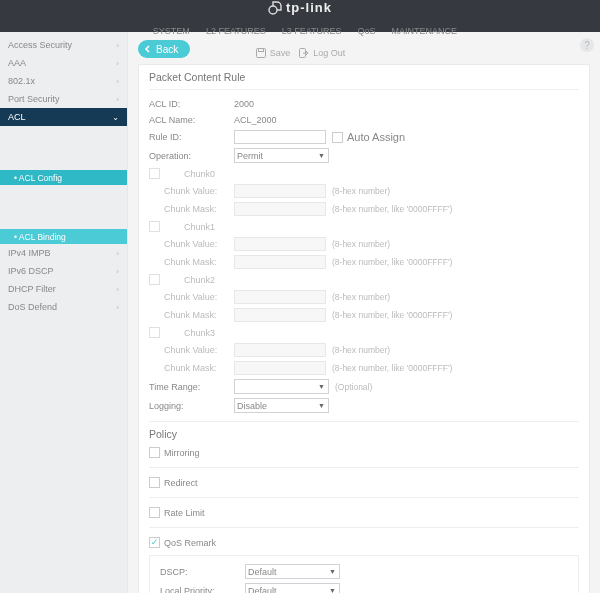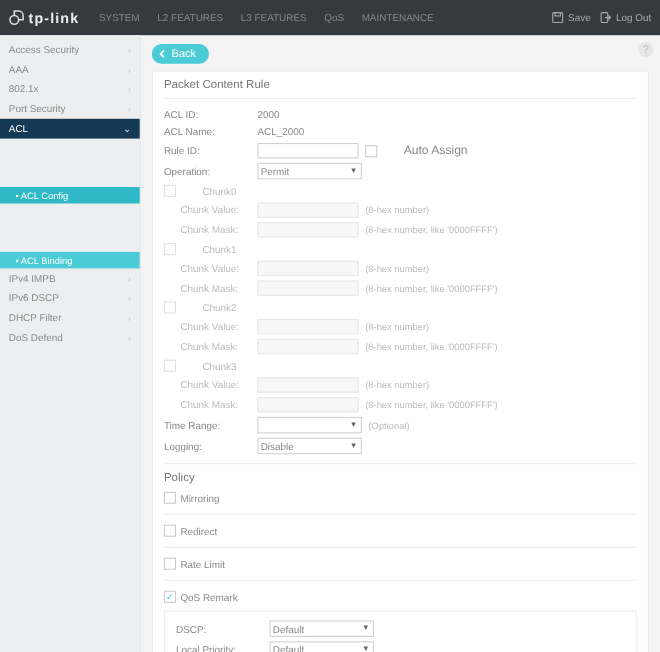--- a/index.html
+++ b/index.html
@@ -1,18 +1,18 @@
 <!DOCTYPE html>
 <html><head>
 <meta charset="utf-8">
 <style>
   * { box-sizing: border-box; }
   html, body { margin:0; padding:0; font-family: Arial, Helvetica, sans-serif; font-size:11px; color:#888; background:#f4f4f4; width:600px; }
   
-  .hdr { background:#36393f; height:32px; display:flex; align-items:center; padding:0 8px; color:#aaa; }
+  .hdr { background:#36393f; height:32px; display:flex; align-items:center; padding:0 8px; color:#aaa;flex-direction:column; }
   .logo { display:flex; align-items:center; color:#eee; font-size:13px; font-weight:bold; letter-spacing:1px; }
   .logo svg { margin-right:4px; }
   .topnav { display:flex; margin-left:10px; flex:1; }
   .topnav .tab { font-size:9px; color:#888; padding:0 8px; height:32px; display:flex; align-items:center; cursor:pointer; }
   .topnav .tab.active { color:#4acbd6; border-bottom:2px solid #4acbd6; }
   .hdr-right { display:flex; align-items:center; gap:8px; color:#aaa; font-size:9px;text-align:right; }
   .hdr-right .btn { display:flex; align-items:center; gap:3px; cursor:pointer; }
   
   .body { display:flex; }
   
@@ -145,21 +145,21 @@
         </div>
 
       <div class="row">
           <span class="lbl">ACL Name:</span>
         <span class="val">ACL_2000</span>
         </div>
 
       <div class="row">
           <span class="lbl">Rule ID:</span>
         <input type="text" class="txt" value="" style="">
-        <span style="margin-left:6px;display:inline-flex;align-items:flex-end;gap:20px;">
+        <span style="margin-left:6px;display:inline-flex;align-items:flex-end;">
           <span class="cb"></span>
           <span>Auto Assign</span>
         </span>
       </div>
 
       <div class="row">
           <span class="lbl">Operation:</span>
         <span class="fakesel">
             <span>Permit</span>
             <span class="arr">▼</span>

